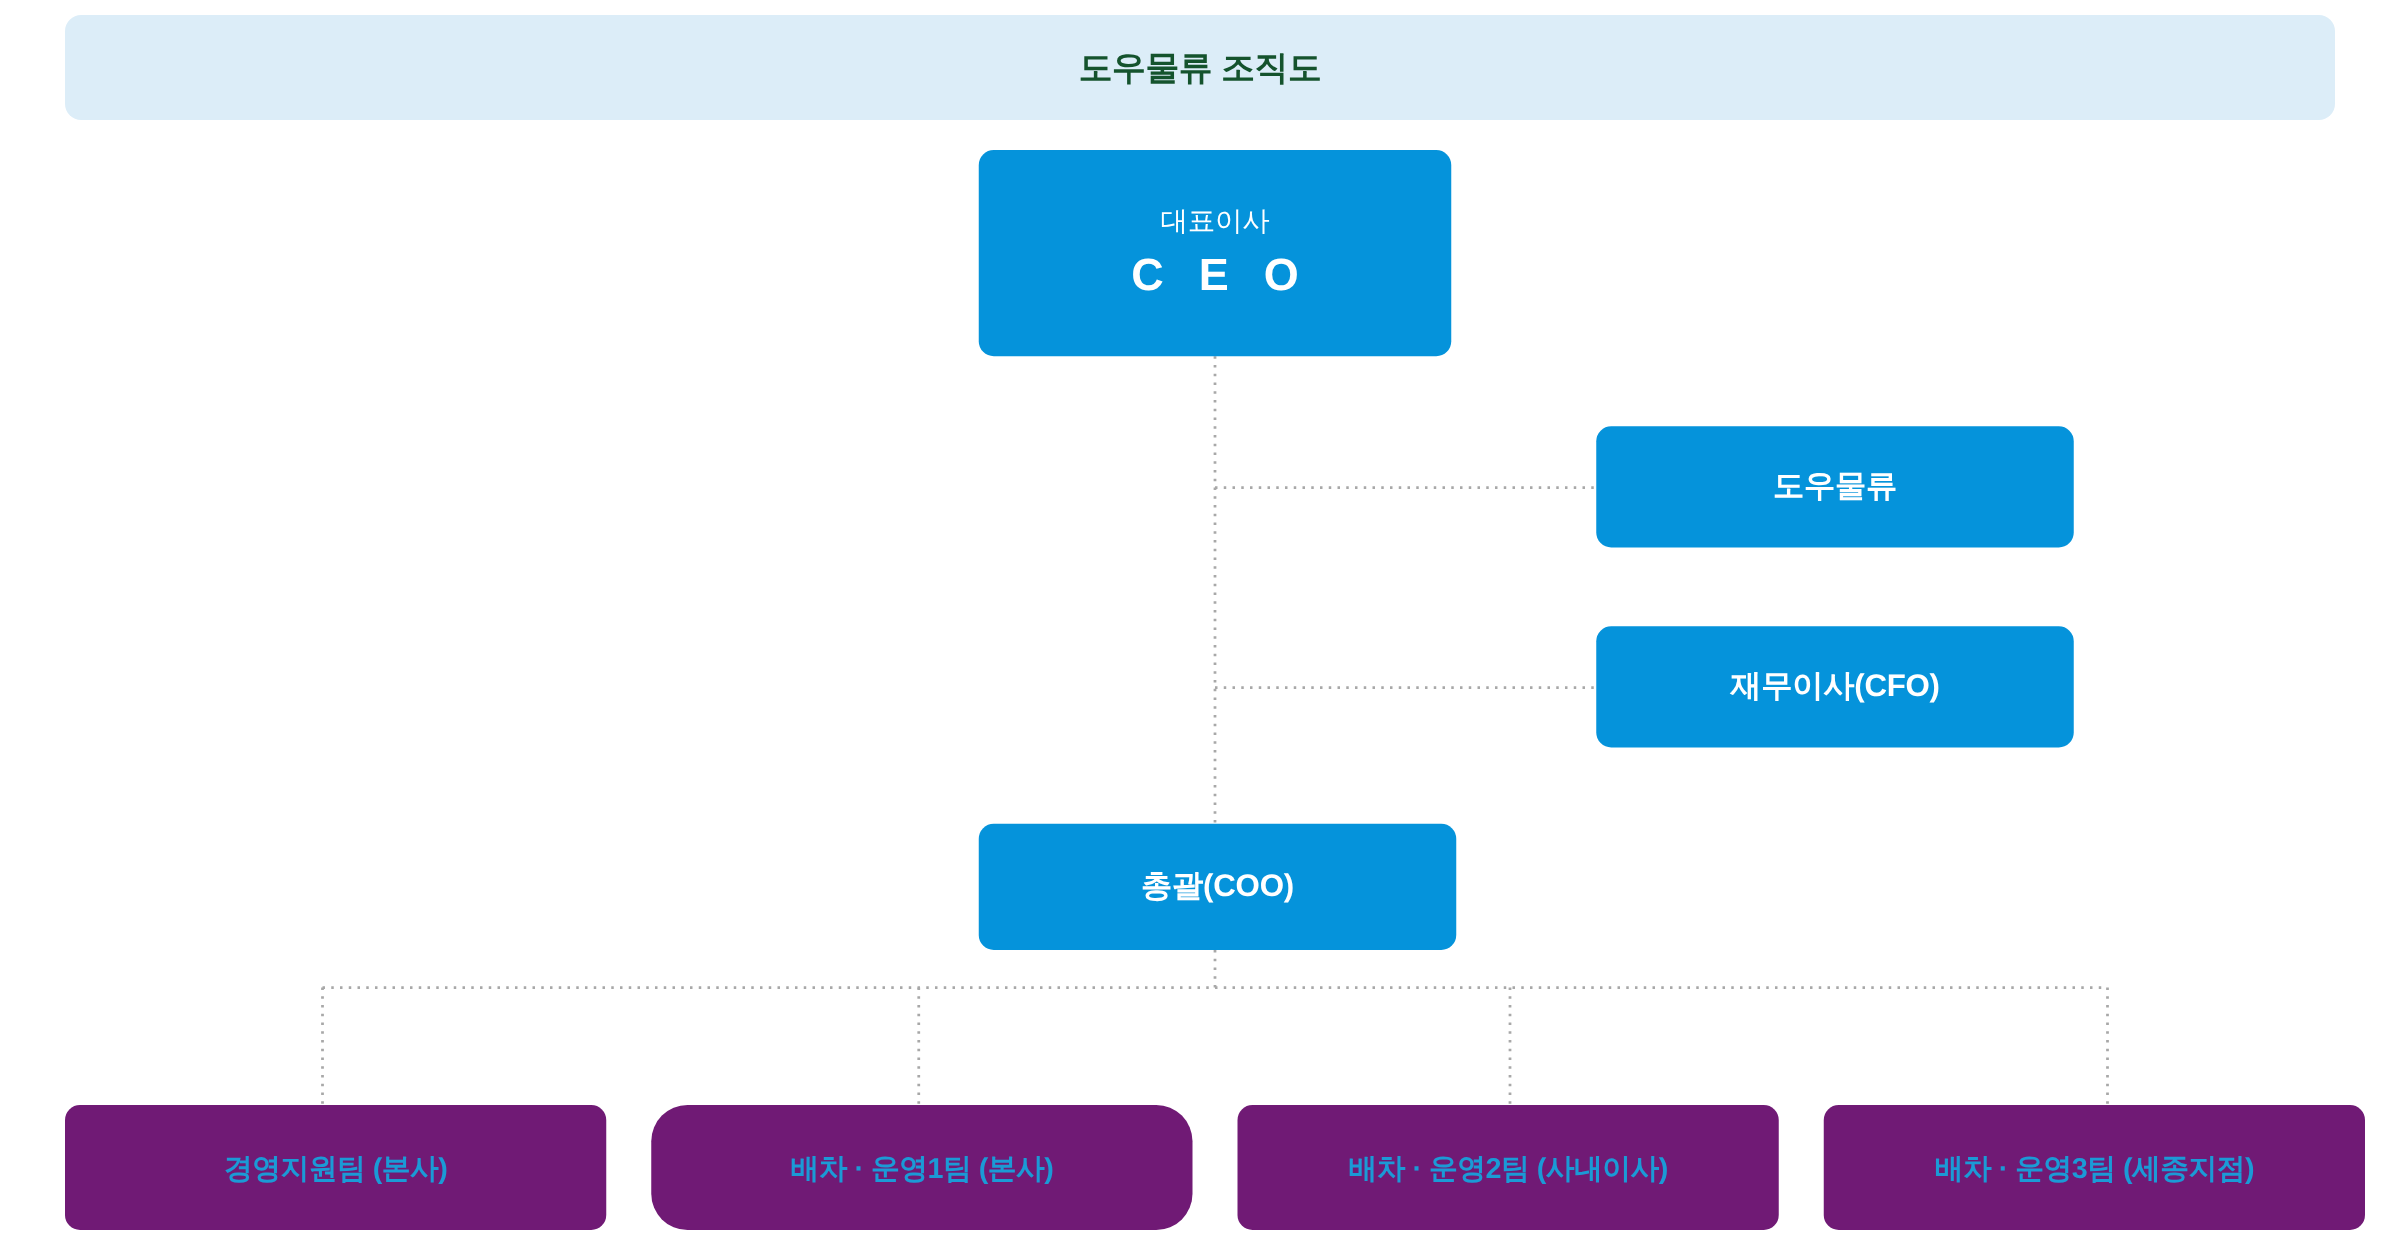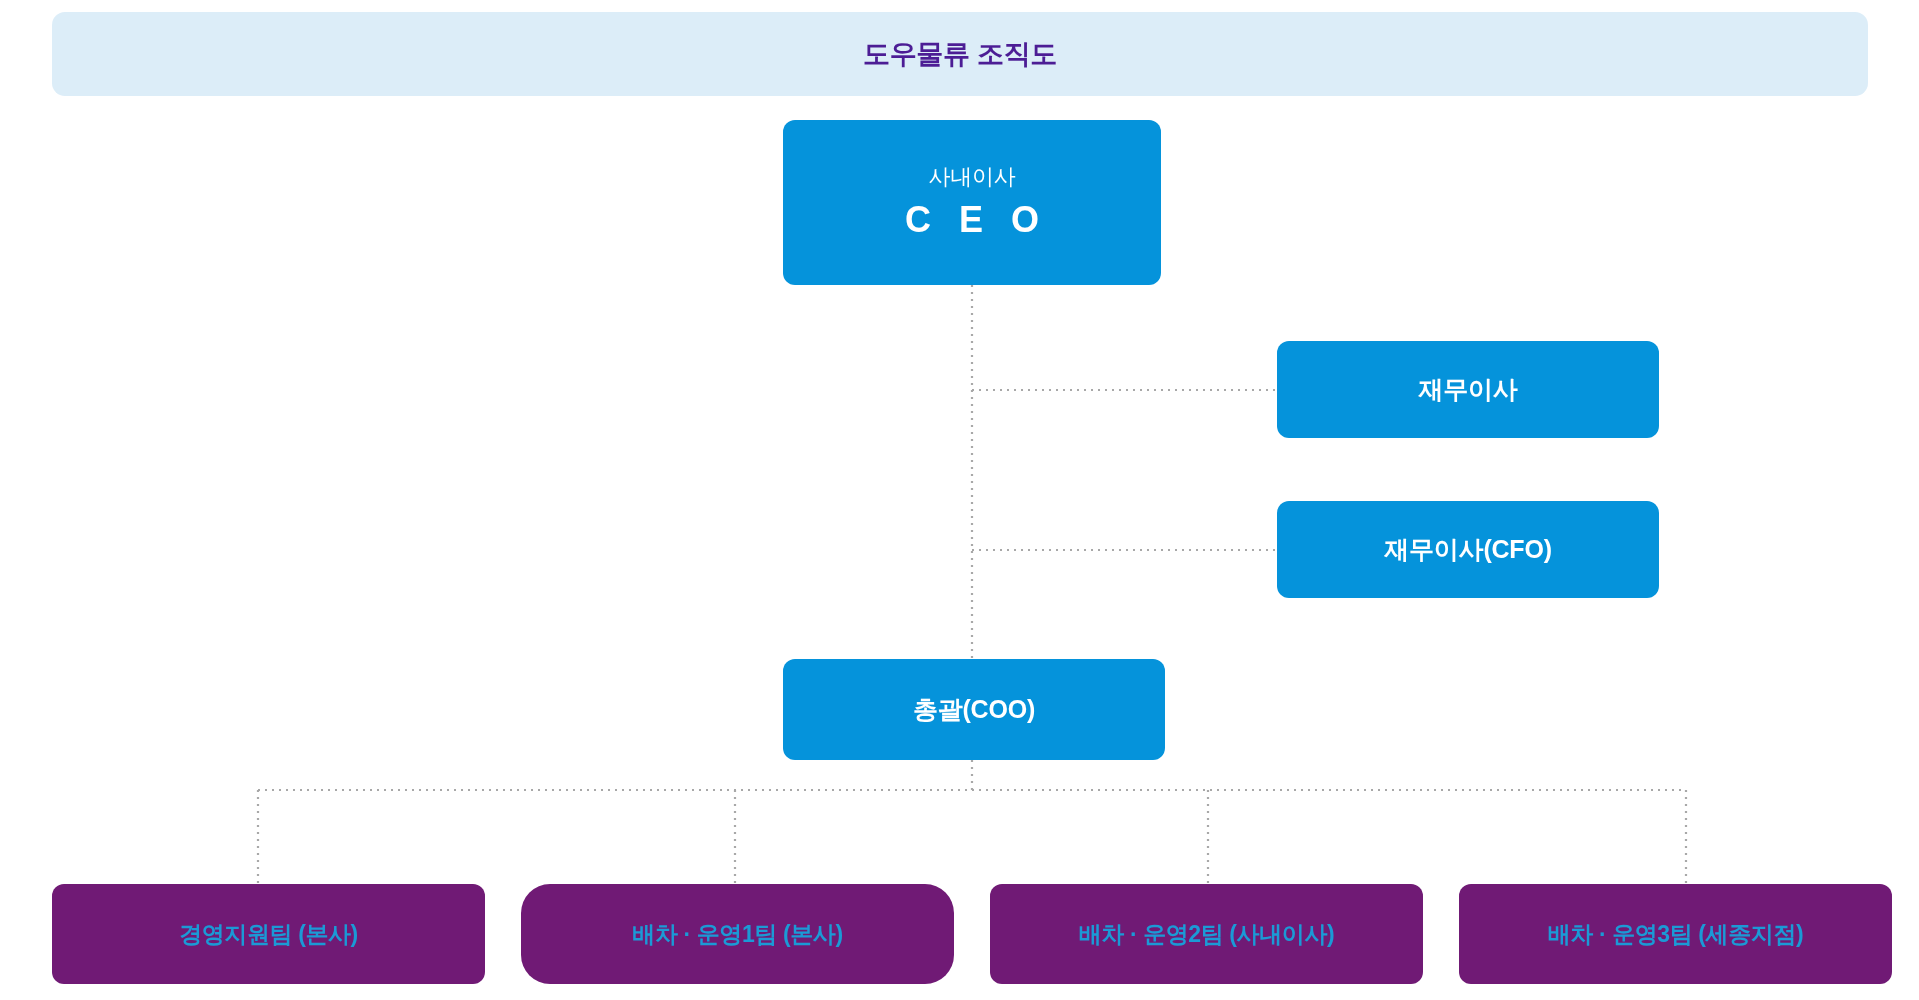--- a/index.html
+++ b/index.html
@@ -30,21 +30,21 @@
     height: 84px;
     background: #dcedf8;
     border-radius: 13px;
     display: flex;
     align-items: center;
     justify-content: center;
   }
   .title-bar .title-text {
     font-size: 27px;
     font-weight: bold;
-    color: #4c1d95;
+    color: #14532d;
     letter-spacing: -0.3px;
   }
 
   
   .connector-layer {
     position: absolute;
     left: 0;
     top: 0;
     width: 1919px;
     height: 1000px;
@@ -165,26 +165,26 @@
 
     <line x1="258" y1="790" x2="1686" y2="790"></line>
 
     <line x1="258" y1="790" x2="258" y2="886"></line>
     <line x1="735" y1="790" x2="735" y2="886"></line>
     <line x1="1208" y1="790" x2="1208" y2="886"></line>
     <line x1="1686" y1="790" x2="1686" y2="886"></line>
   </svg>
 
   <div class="node primary" id="node-ceo">
-    <span class="role-sub">사내이사</span>
+    <span class="role-sub">대표이사</span>
     <span class="role-main">C E O</span>
   </div>
 
   <div class="node primary" id="node-inside-director">
-    <span>재무이사</span>
+    <span>도우물류</span>
   </div>
 
   <div class="node primary" id="node-coo">
     <span>총괄(COO)</span>
   </div>
 
   <div class="node primary" id="node-cfo">
     <span>재무이사(CFO)</span>
   </div>
 

